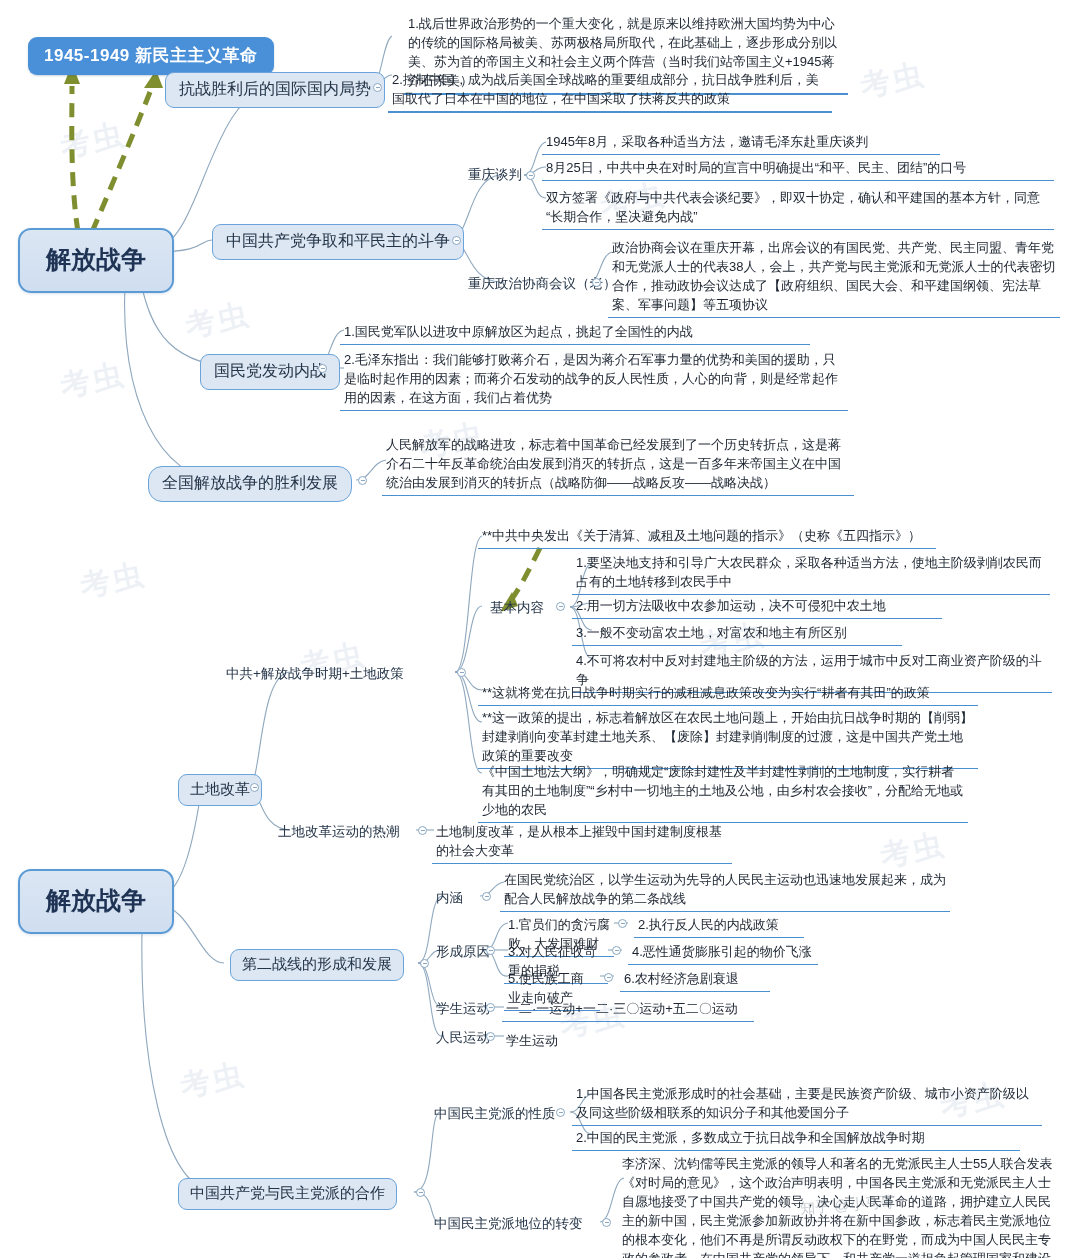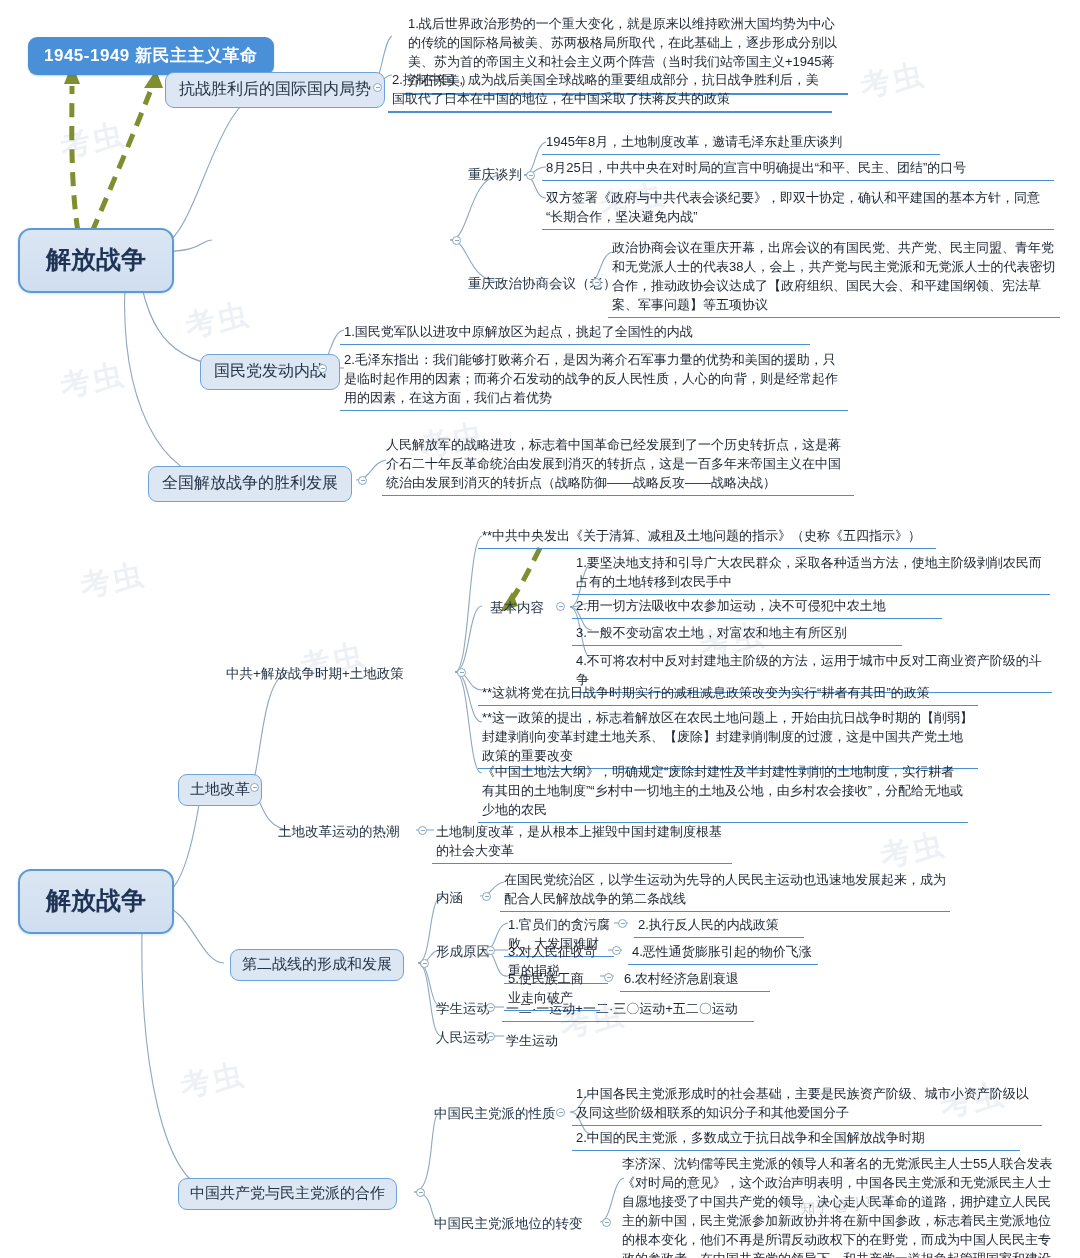--- a/index.html
+++ b/index.html
@@ -232,41 +232,42 @@
   <div class="node banner" style="left:28px;top:37px;">1945-1949  新民主主义革命</div>
 
   <div class="node root" style="left:18px;top:228px;">解放战争</div>
 
   <div class="node box" style="left:165px;top:72px;">抗战胜利后的国际国内局势</div>
   <div class="tog" style="left:373px;top:83px;"></div>
 
   <div class="leaf" style="left:388px;top:12px;width:444px;margin-left:16px;">1.战后世界政治形势的一个重大变化，就是原来以维持欧洲大国均势为中心的传统的国际格局被美、苏两极格局所取代，在此基础上，逐步形成分别以美、苏为首的帝国主义和社会主义两个阵营（当时我们站帝国主义+1945蒋介石亲美）</div>
   <div class="leaf" style="left:388px;top:68px;width:444px;">2.控制中国，成为战后美国全球战略的重要组成部分，抗日战争胜利后，美国取代了日本在中国的地位，在中国采取了扶蒋反共的政策</div>
 
+  <div class="node box" style="left:212px;top:224px;">中国共产党争取和平民主的斗争</div>
   <div class="tog" style="left:452px;top:236px;"></div>
 
   <div class="node lbl" style="left:468px;top:166px;">重庆谈判</div>
   <div class="tog" style="left:526px;top:171px;"></div>
 
-  <div class="leaf thin" style="left:542px;top:130px;width:398px;">1945年8月，土地制度改革，邀请毛泽东赴重庆谈判</div>
+  <div class="leaf thin" style="left:542px;top:130px;width:398px;">1945年8月，采取各种适当方法，邀请毛泽东赴重庆谈判</div>
   <div class="leaf thin" style="left:542px;top:156px;width:512px;">8月25日，中共中央在对时局的宣言中明确提出“和平、民主、团结”的口号</div>
   <div class="leaf thin" style="left:542px;top:186px;width:512px;">双方签署《政府与中共代表会谈纪要》，即双十协定，确认和平建国的基本方针，同意“长期合作，坚决避免内战”</div>
 
   <div class="node lbl" style="left:468px;top:275px;">重庆政治协商会议（老）</div>
   <div class="tog" style="left:592px;top:278px;"></div>
 
   <div class="leaf thin" style="left:608px;top:236px;width:452px;">政治协商会议在重庆开幕，出席会议的有国民党、共产党、民主同盟、青年党和无党派人士的代表38人，会上，共产党与民主党派和无党派人士的代表密切合作，推动政协会议达成了【政府组织、国民大会、和平建国纲领、宪法草案、军事问题】等五项协议</div>
 
   <div class="node box" style="left:200px;top:354px;">国民党发动内战</div>
   <div class="tog" style="left:318px;top:364px;"></div>
 
   <div class="leaf thin" style="left:340px;top:320px;width:470px;">1.国民党军队以进攻中原解放区为起点，挑起了全国性的内战</div>
   <div class="leaf thin" style="left:340px;top:348px;width:508px;">2.毛泽东指出：我们能够打败蒋介石，是因为蒋介石军事力量的优势和美国的援助，只是临时起作用的因素；而蒋介石发动的战争的反人民性质，人心的向背，则是经常起作用的因素，在这方面，我们占着优势</div>
 
-  <div class="node box" style="left:148px;top:466px;">全国解放战争的胜利发展</div>
+  <div class="node box" style="left:148px;top:466px;border-radius:14px;">全国解放战争的胜利发展</div>
   <div class="tog" style="left:358px;top:476px;"></div>
 
   <div class="leaf thin" style="left:382px;top:433px;width:472px;">人民解放军的战略进攻，标志着中国革命已经发展到了一个历史转折点，这是蒋介石二十年反革命统治由发展到消灭的转折点，这是一百多年来帝国主义在中国统治由发展到消灭的转折点（战略防御——战略反攻——战略决战）</div>
 
   <div class="node root" style="left:18px;top:869px;">解放战争</div>
 
   <div class="node box sm" style="left:178px;top:774px;">土地改革</div>
   <div class="tog" style="left:250px;top:783px;"></div>
 
   <div class="node lbl" style="left:226px;top:665px;">中共+解放战争时期+土地政策</div>

